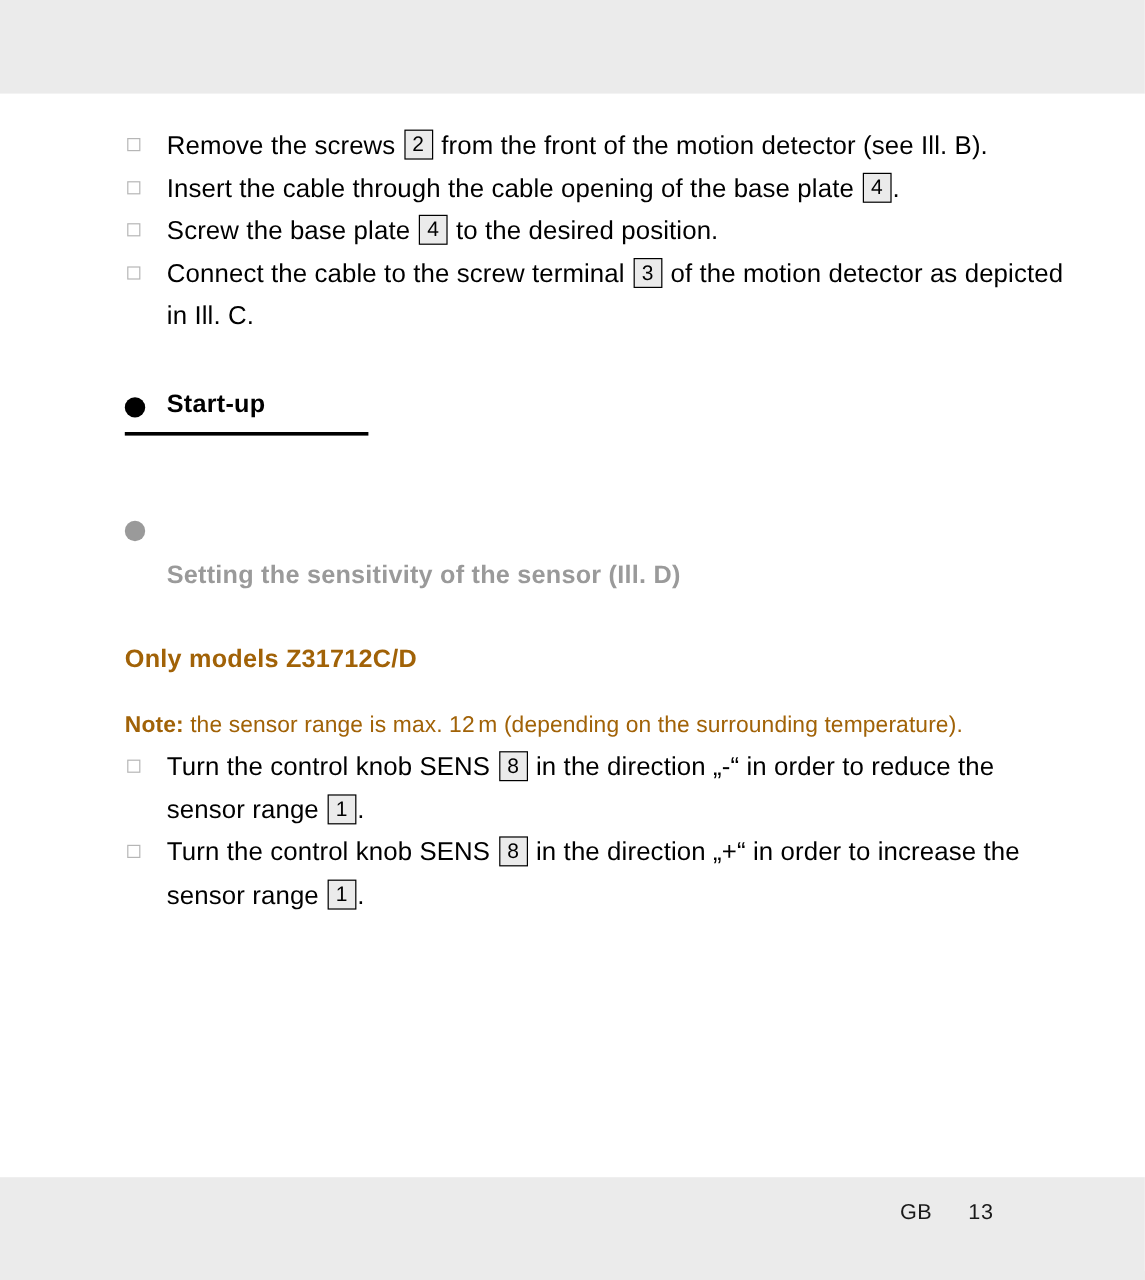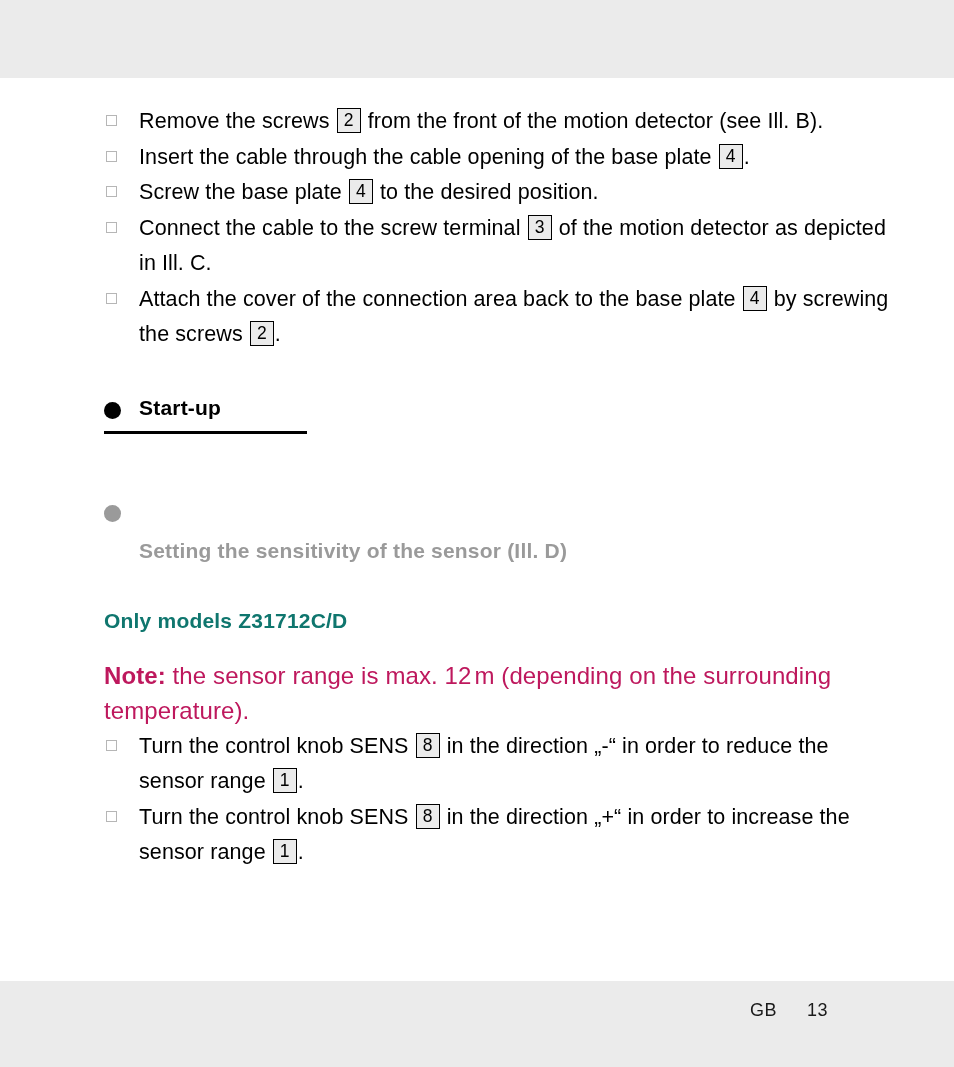--- a/index.html
+++ b/index.html
@@ -112,28 +112,28 @@
     height: 3px;
     background: #000;
     margin-top: 6px;
     margin-left: -35px;
   }
 
   
   .subhead {
     font-size: 21px;
     font-weight: bold;
-    color: #0f766e;
+    color: #a16207;
     line-height: 30px;
     letter-spacing: 0.2px;
   }
   .para {
-    font-size: 24px;
+    font-size: 19px;
     line-height: 35.5px;
-    color: #be185d;
+    color: #a16207;
     letter-spacing: 0.1px;
   }
   .para b { font-weight: bold; }
 
   .thin-sp { display: inline-block; width: 3px; }
 
   
   .footer {
     position: absolute;
     left: 0;
@@ -161,21 +161,20 @@
 
 <div class="content">
 
   <div class="sp-1"></div>
 
   <ul class="list">
       <li class="li"><span class="sq"></span><span>Remove the screws </span><span class="ref">2</span><span> from the front of the motion detector (see Ill. B).</span></li>
       <li class="li"><span class="sq"></span><span>Insert the cable through the cable opening of the base plate </span><span class="ref">4</span><span>.</span></li>
       <li class="li"><span class="sq"></span><span>Screw the base plate </span><span class="ref">4</span><span> to the desired position.</span></li>
       <li class="li"><span class="sq"></span><span>Connect the cable to the screw terminal </span><span class="ref">3</span><span> of the motion detector as depicted in Ill. C.</span></li>
-      <li class="li"><span class="sq"></span><span>Attach the cover of the connection area back to the base plate </span><span class="ref">4</span><span> by screwing the screws </span><span class="ref">2</span><span>.</span></li>
     </ul>
 
   <div class="sp-3"></div>
 
   <div class="h-block">
     <span class="h-dot black"></span>
     <span class="h-text black">Start-up</span>
     <div class="h-rule" style="width:203px;"></div>
   </div>
 

